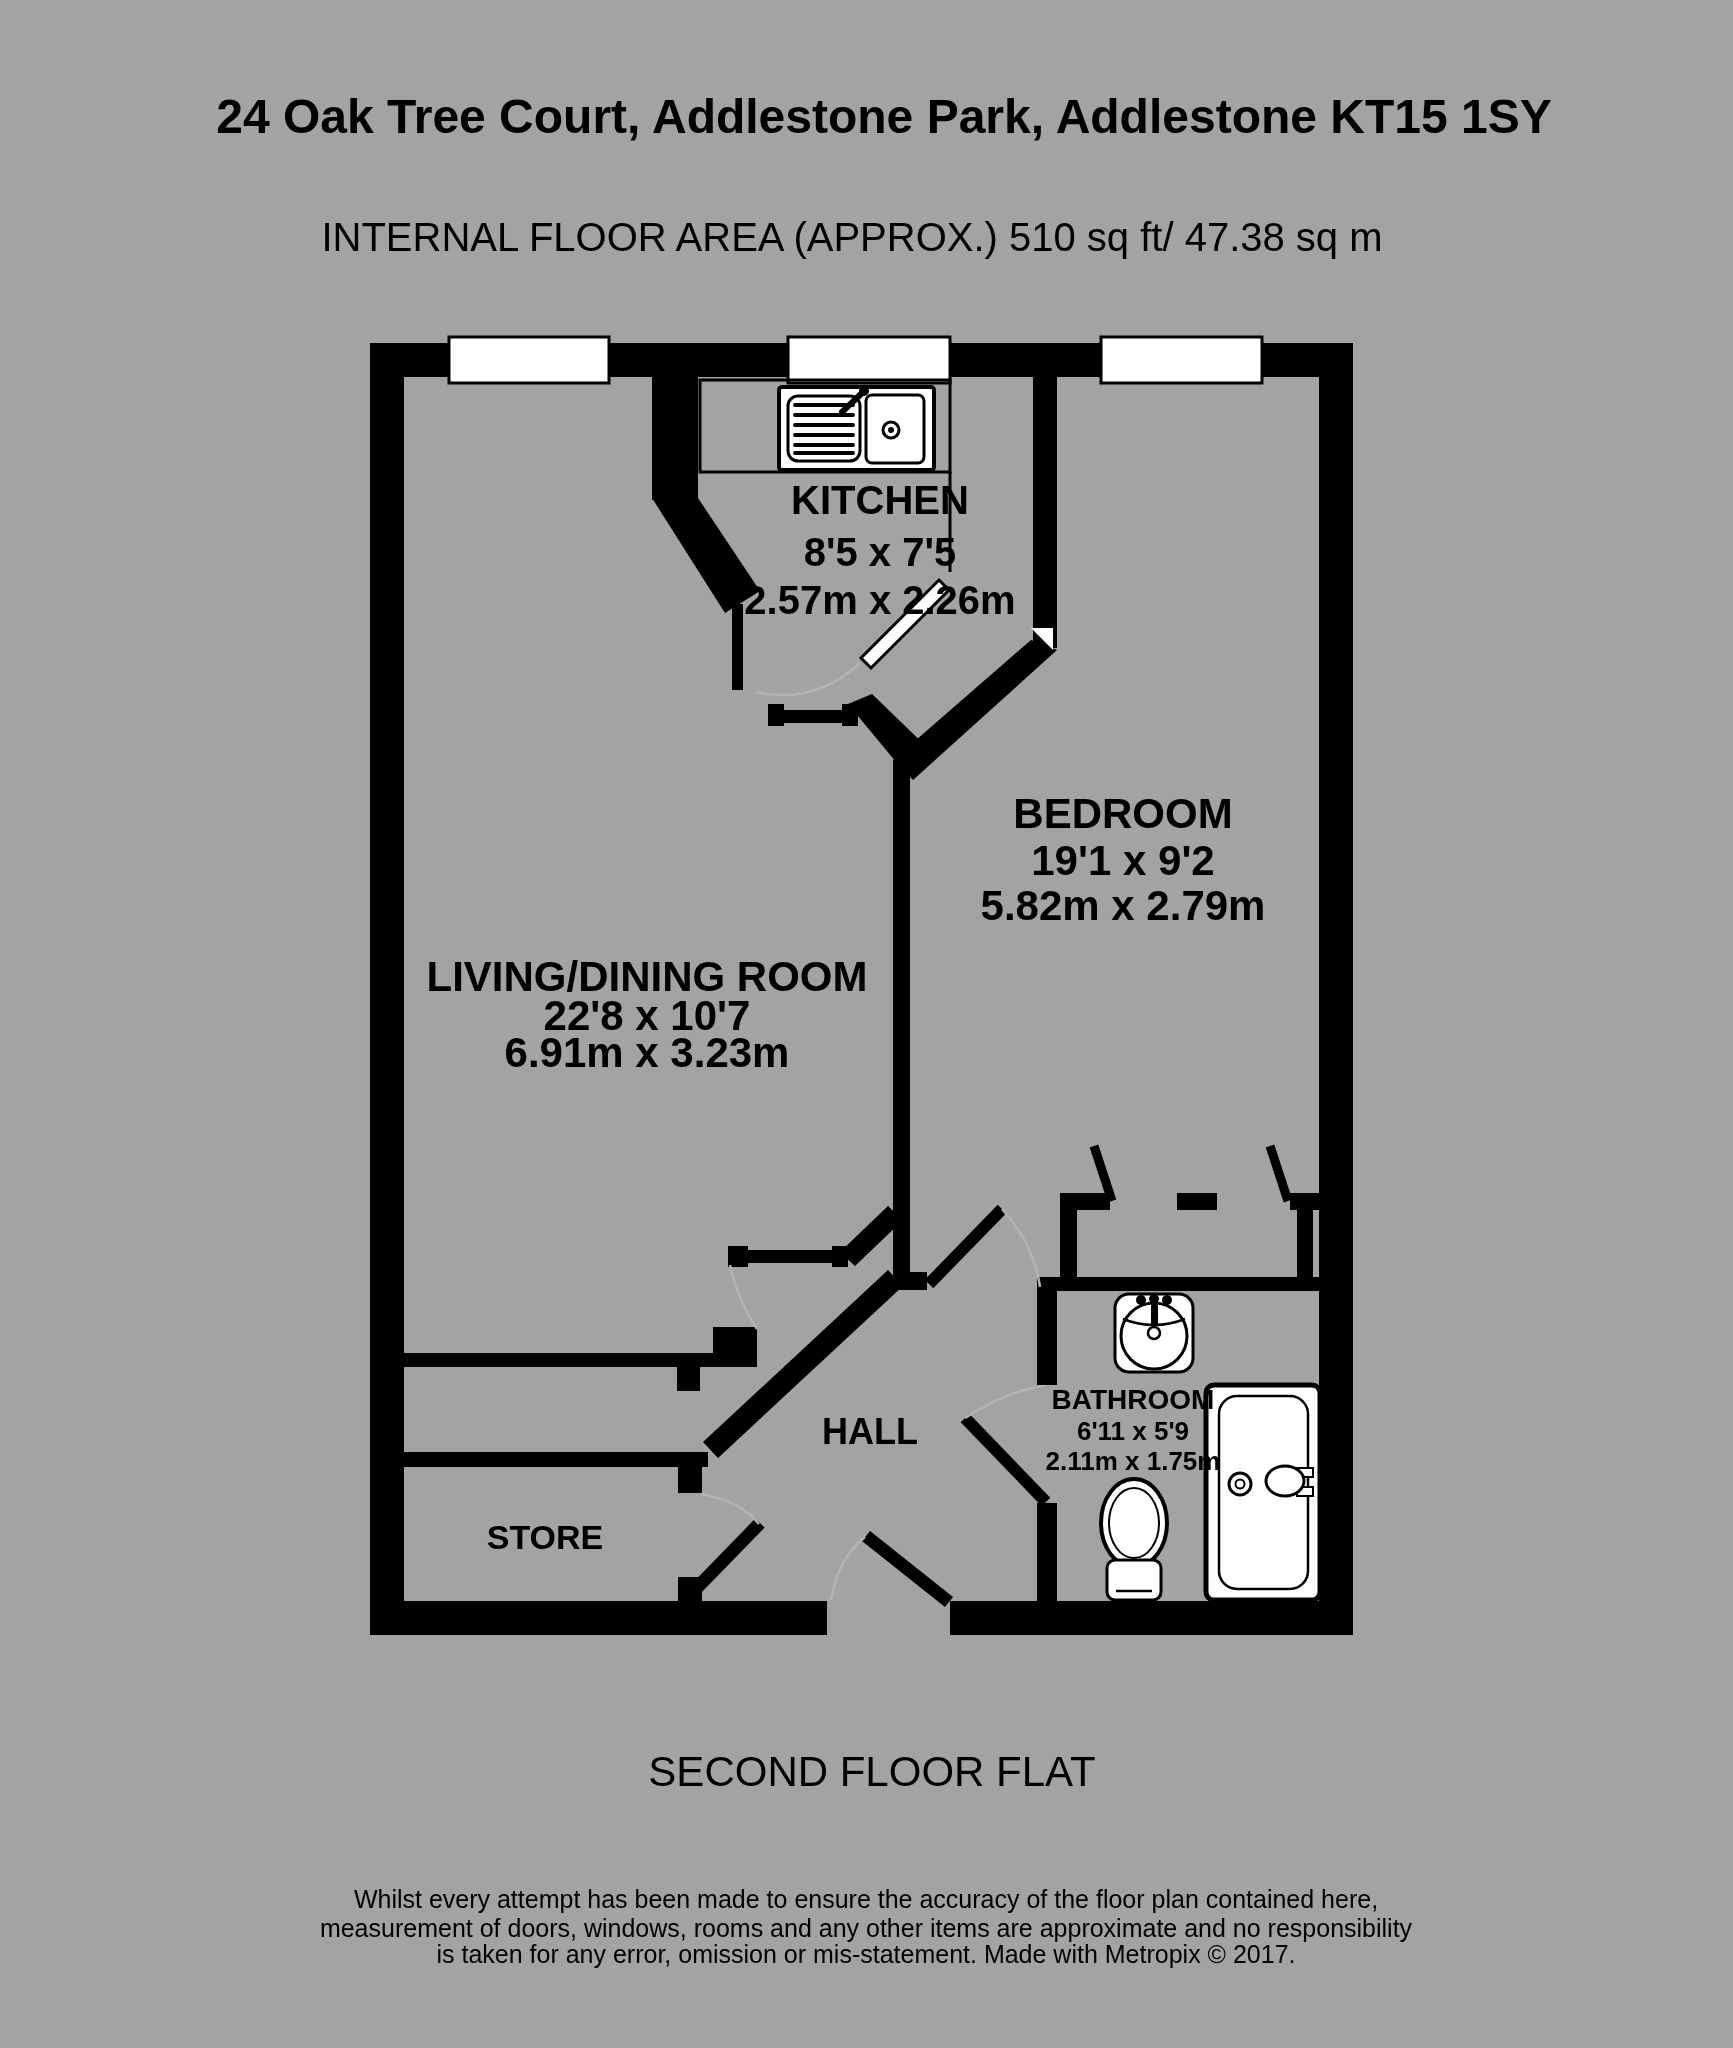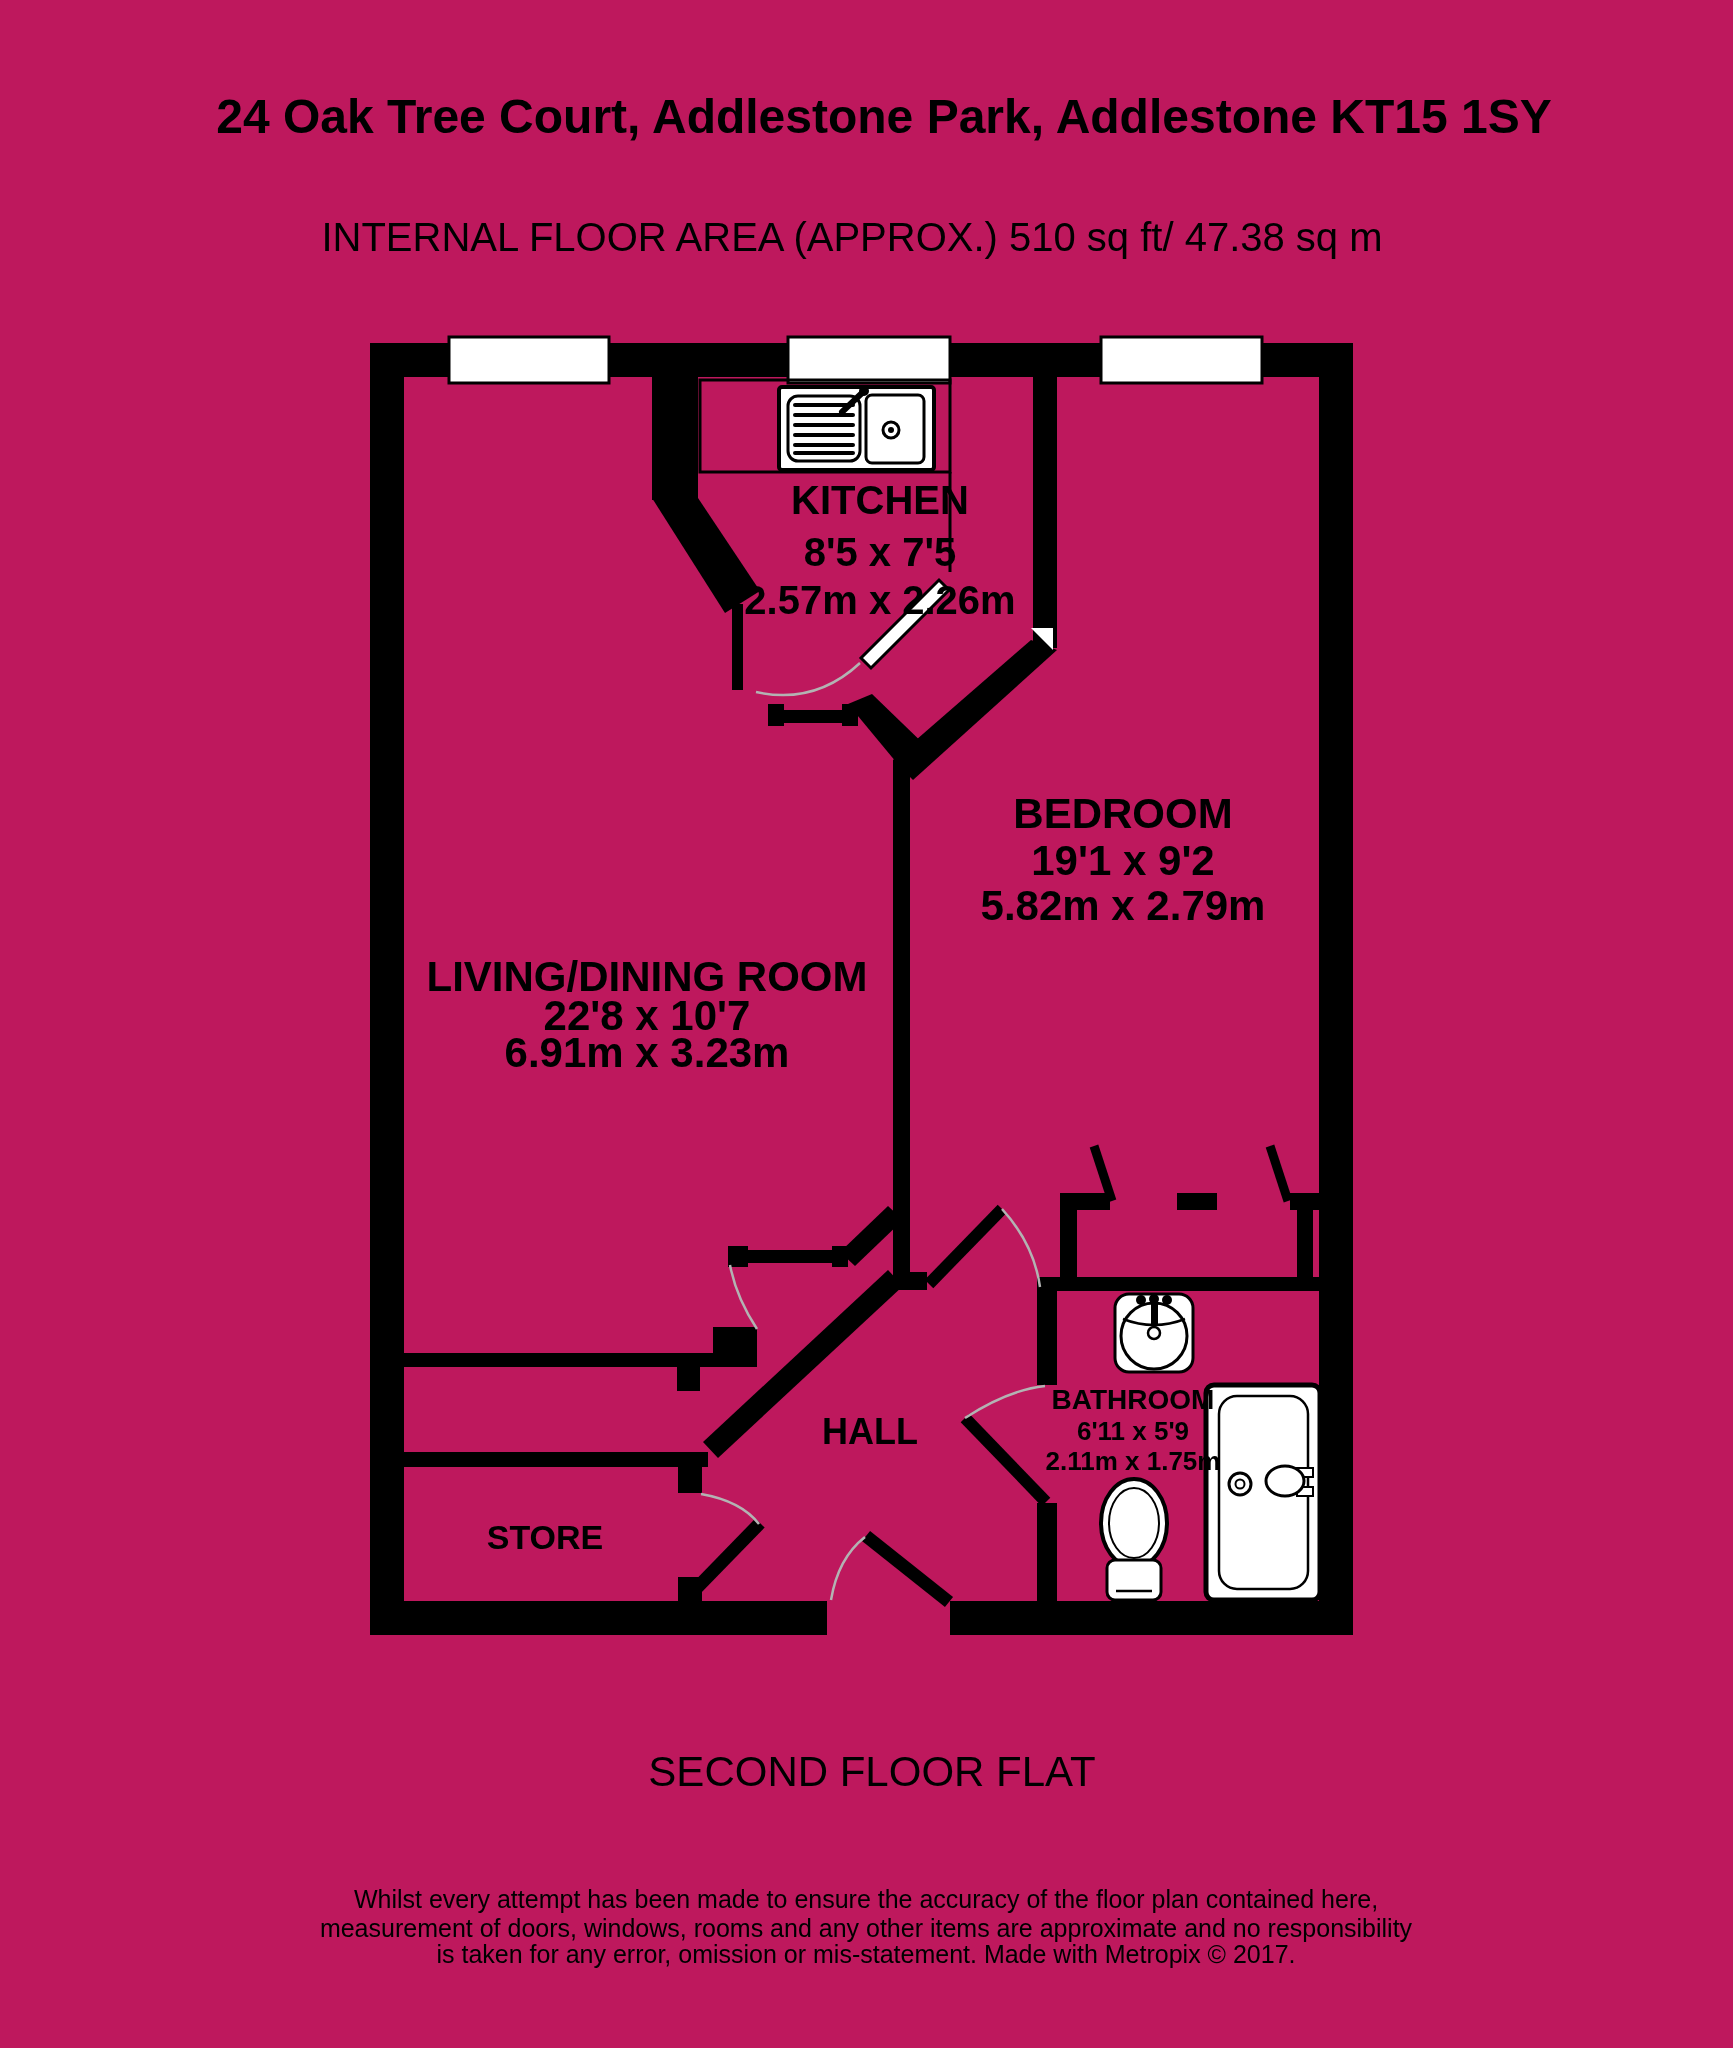--- a/index.html
+++ b/index.html
@@ -1,16 +1,16 @@
 <!DOCTYPE html>
 <html><head>
 <meta charset="utf-8">
 <style>
   html,body{margin:0;padding:0;background:#ffffff;}
-  .page{width:1733px;height:2048px;position:relative;background:#be185d;margin:0 auto;
+  .page{width:1733px;height:2048px;position:relative;background:#a3a3a3;margin:0 auto;
         font-family:"Liberation Sans", sans-serif;}
   svg{display:block;}
   text{fill:#000;}
   .t-title{font-size:48px;font-weight:bold;}
   .t-sub{font-size:40px;font-weight:normal;}
   .t-room{font-weight:bold;}
   .t-floor{font-size:42px;font-weight:normal;}
   .t-disc{font-size:25px;font-weight:normal;fill:#111;}
   .wall{fill:#000;stroke:none;}
   .thinline{fill:none;stroke:#000;stroke-width:3;}

